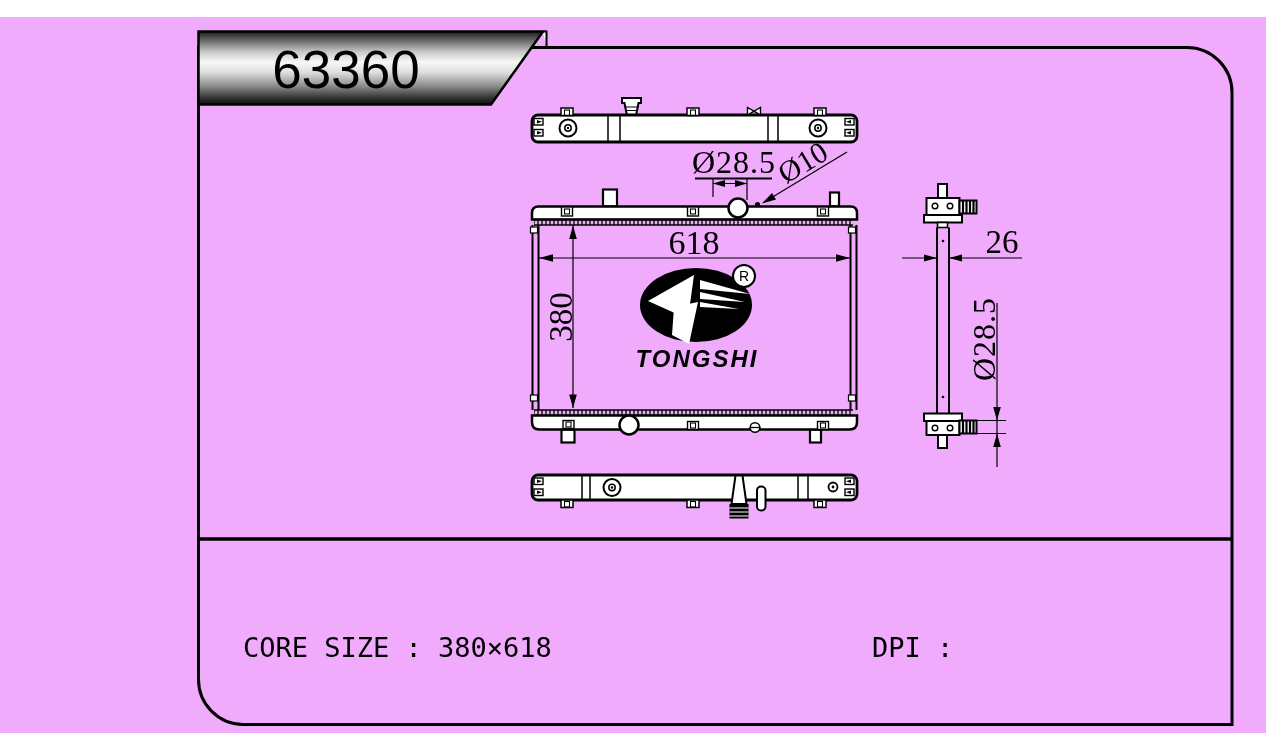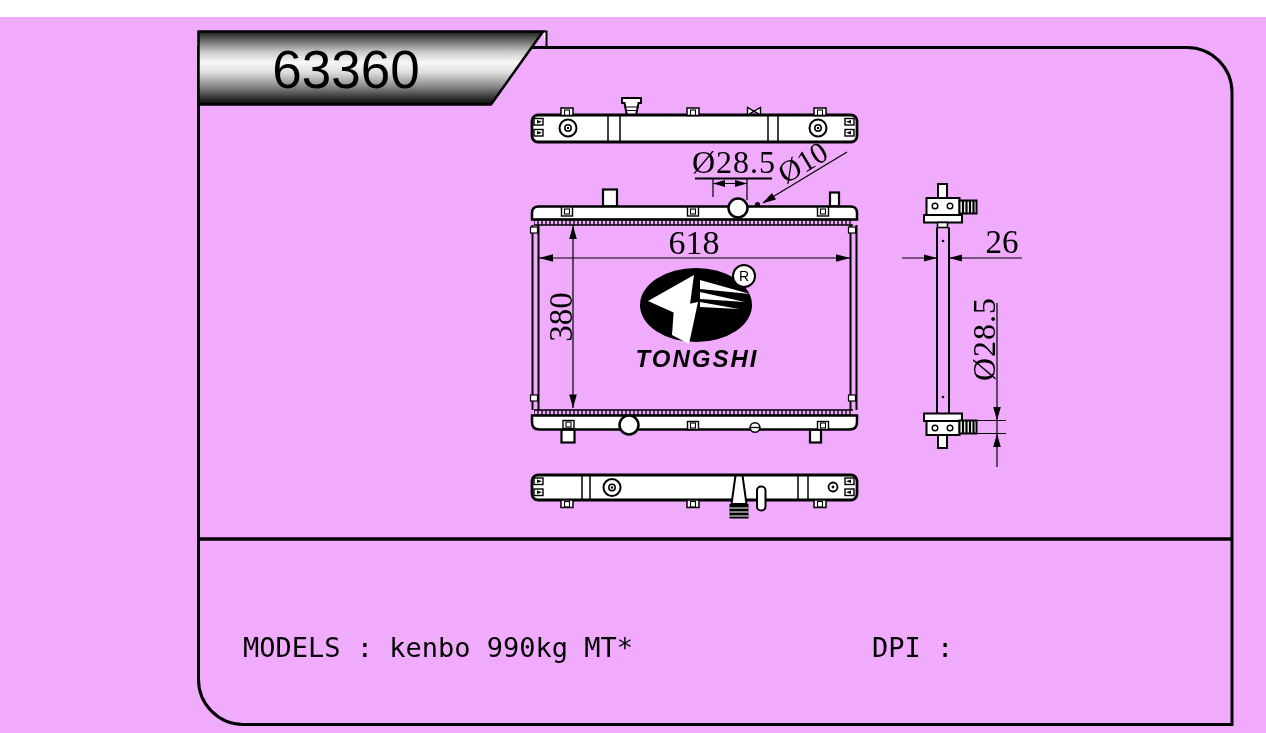--- a/index.html
+++ b/index.html
@@ -246,21 +246,20 @@
     <g>
       <path d="M735.5,458.5 L742.5,458.5 L746.5,487 L731.5,487 Z" fill="#fff" stroke-width="2"></path>
       <rect x="729.5" y="487" width="19" height="14.5" fill="#000" stroke="none"></rect>
       <path d="M729.5,491 H748.5 M729.5,495 H748.5 M729.5,499 H748.5" stroke="#fff" stroke-width="1.2"></path>
     </g>
     <rect x="757" y="469.5" width="8.5" height="24" rx="4" fill="#fff" stroke-width="2"></rect>
   </g>
 </svg>
 
 <div class="spec spec-left">
-  <div>MODELS : kenbo 990kg MT*</div>
   <div>CORE SIZE : 380×618</div>
   
   
 </div>
 <div class="spec spec-right">
   <div>DPI :</div>
   
   
 </div>
 

